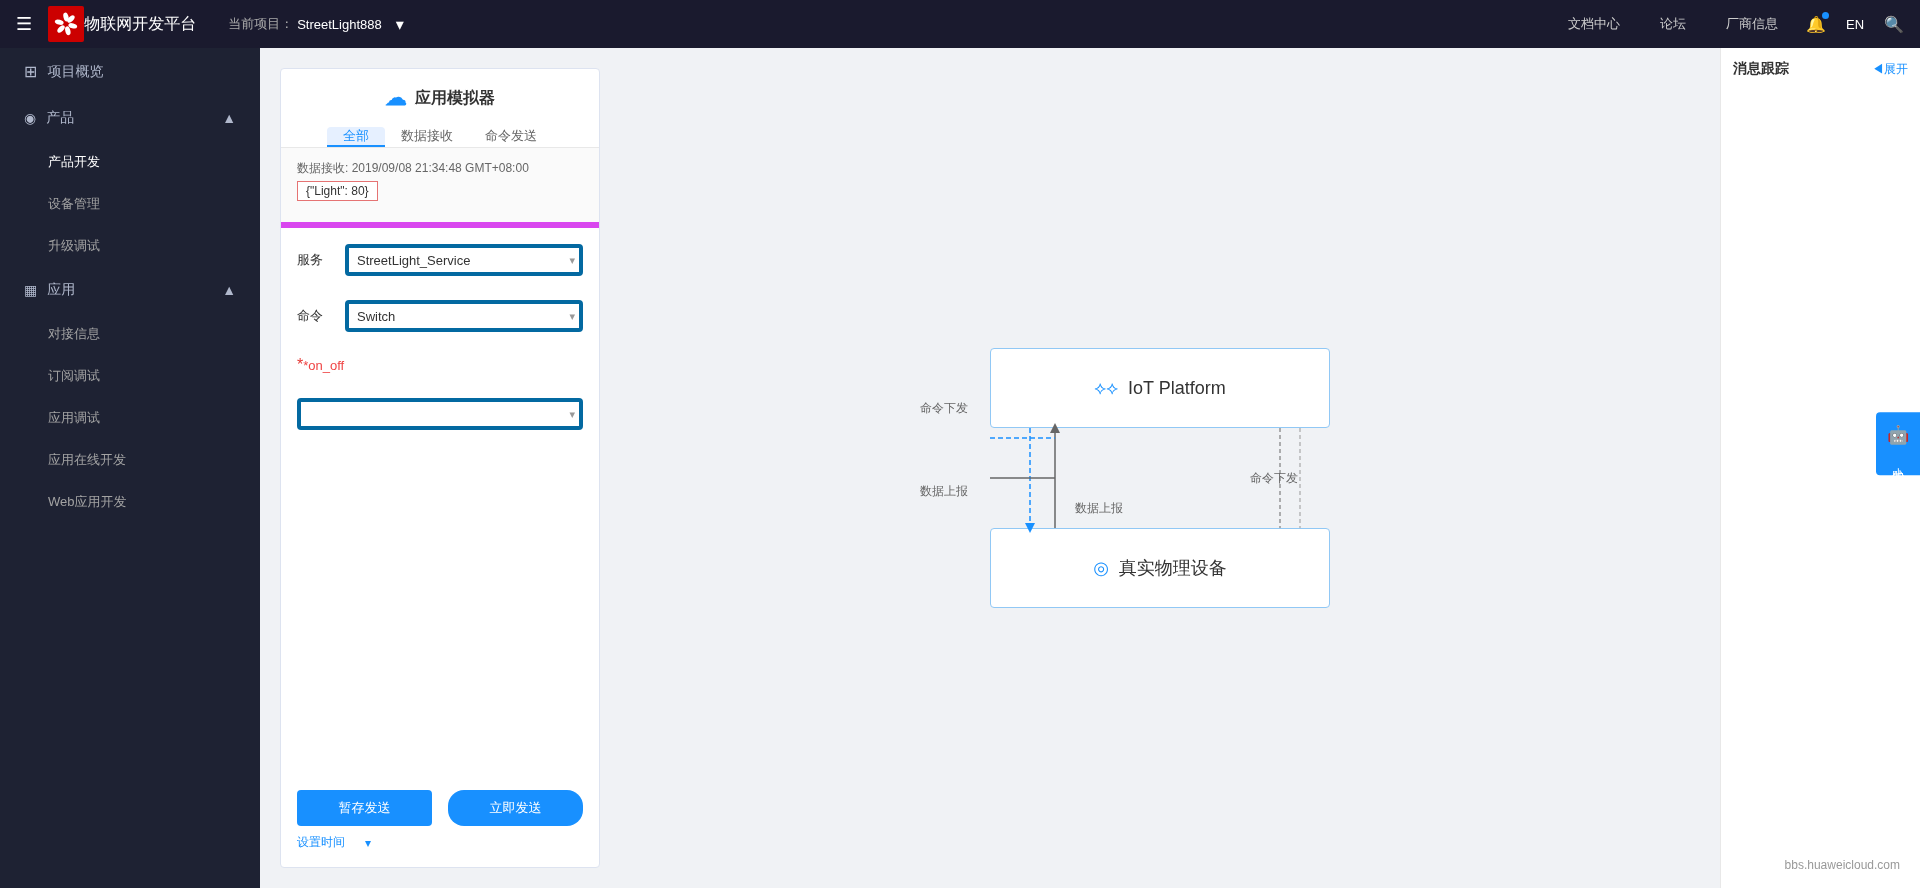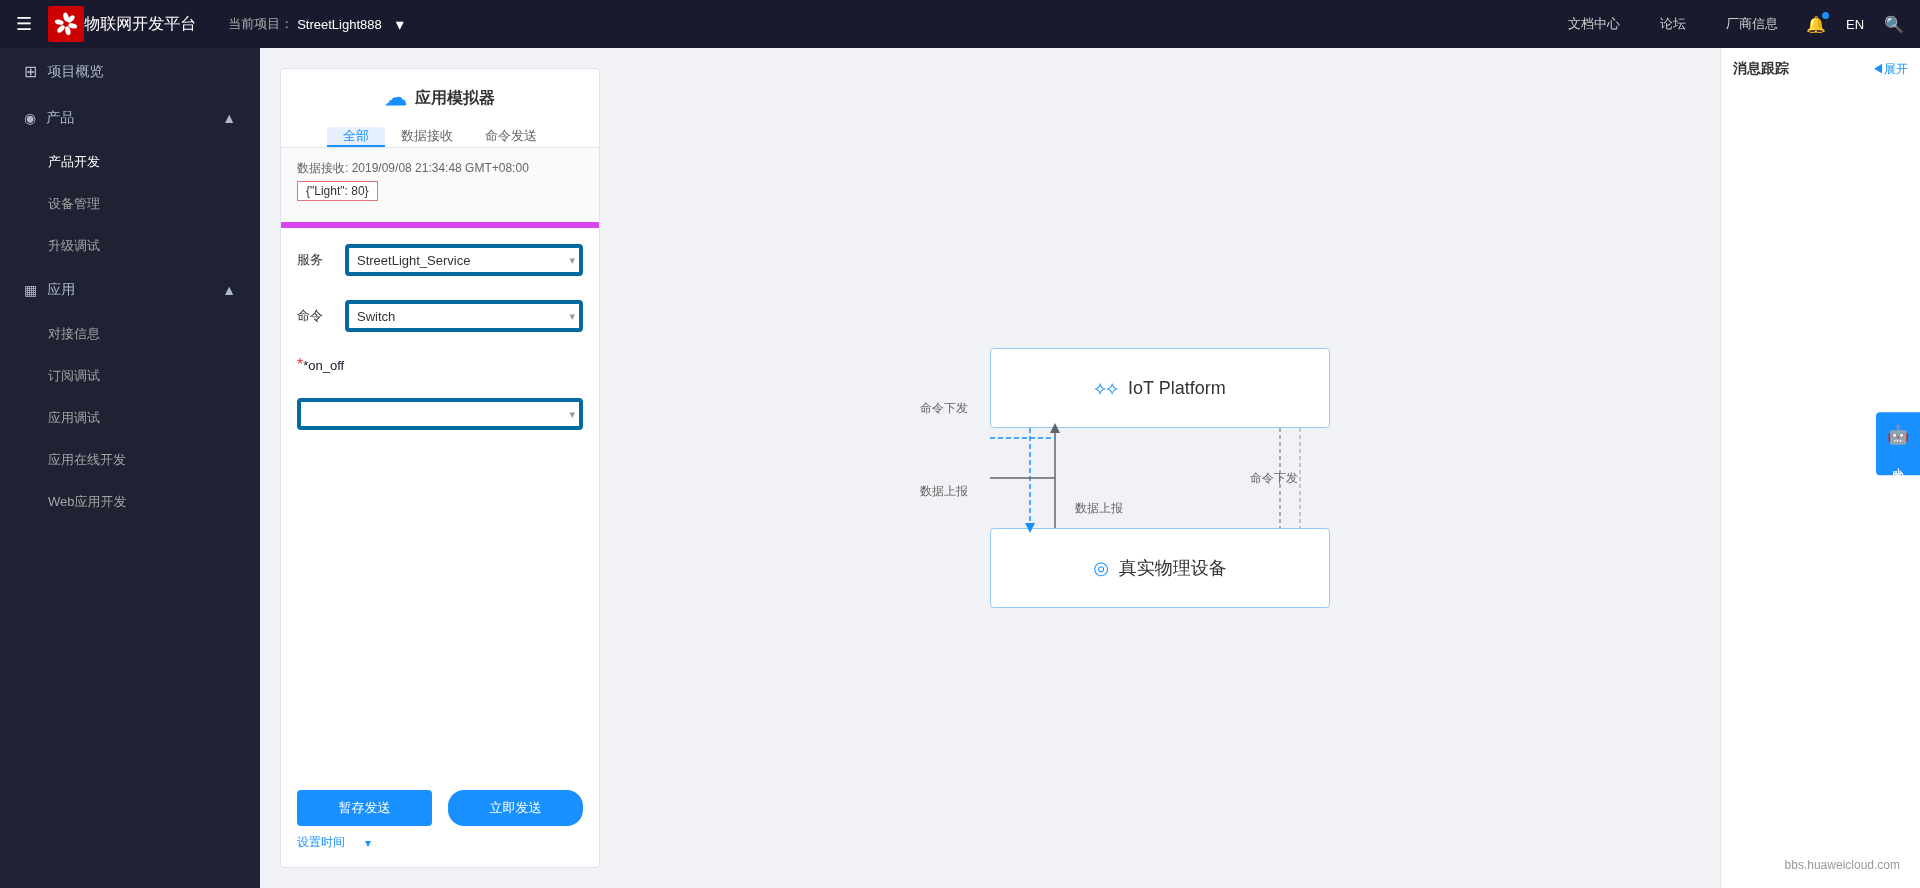--- a/index.html
+++ b/index.html
@@ -365,21 +365,21 @@
         <div class="form-row">
           <span class="form-label">命令</span>
           <div class="select-wrapper">
             <select>
               <option>Switch</option>
             </select>
           </div>
         </div>
 
         <div>
-          <span style="color:#e53935;">*</span><span style="font-size:13px;color:#0f172a;">*on_off</span>
+          <span style="color:#e53935;">*</span><span style="font-size:13px;color:#ef4444;">*on_off</span>
         </div>
 
         <div class="form-row">
           <div class="select-wrapper" style="flex:1;">
             <select style="width:100%;">
               <option value=""></option>
             </select>
           </div>
         </div>
       </div>

